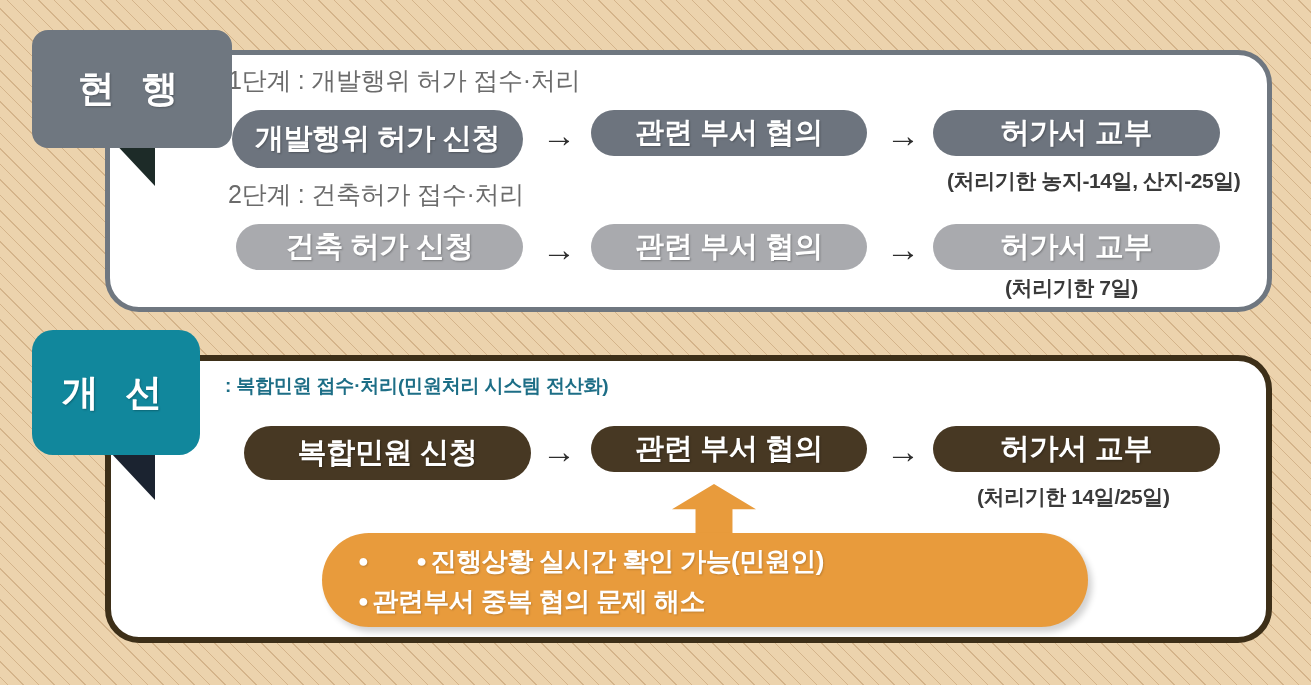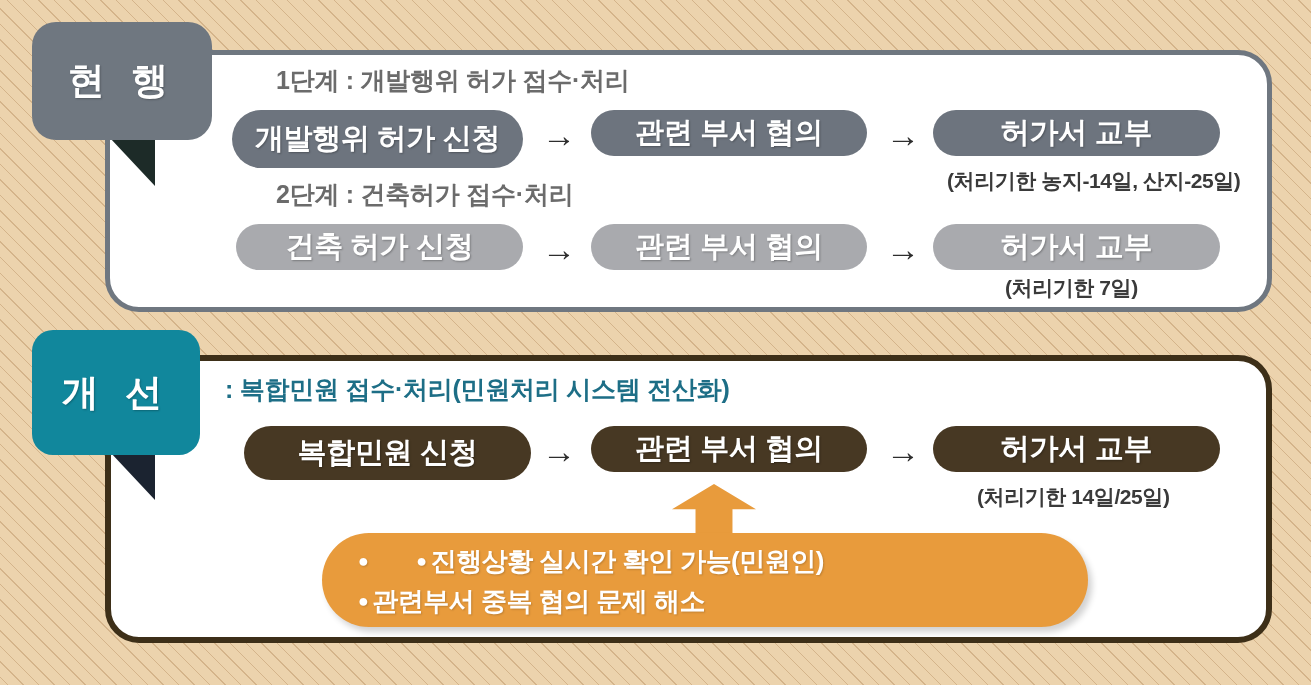--- a/index.html
+++ b/index.html
@@ -27,44 +27,44 @@
     border:6px solid #3d2f18;border-radius:34px;
   }
 
   
   .tab{
     position:absolute;display:flex;align-items:center;justify-content:center;
     color:#ffffff;font-weight:bold;letter-spacing:.22em;
     text-shadow:1px 1px 2px rgba(0,0,0,.25);
   }
   #tab-current{
-    left:32px;top:22px;width:180px;height:118px;
-    background:#6f7780;border-radius:24px;font-size:37px;z-index:4;
+    left:32px;top:30px;width:200px;height:118px;
+    background:#6f7780;border-radius:16px;font-size:37px;z-index:4;
   }
   #tab-improved{
     left:32px;top:330px;width:168px;height:125px;
     background:#11879c;border-radius:21px;font-size:37px;z-index:4;
   }
   .tab-fold{
     position:absolute;width:0;height:0;z-index:3;
     border-left:45px solid transparent;
     border-top:48px solid #1d2b28;
   }
   #fold-current{left:110px;top:138px;}
   #fold-improved{left:110px;top:452px;border-top-color:#1b2330;}
 
   
   .step-heading{
-    position:absolute;font-size:25px;font-weight:bold;color:#6b6b6b;
-    white-space:nowrap;letter-spacing:-.01em;margin-left:48px;
+    position:absolute;font-size:25px;font-weight:normal;color:#6b6b6b;
+    white-space:nowrap;letter-spacing:-.01em;
   }
   #heading-stage1{left:228px;top:64px;}
   #heading-stage2{left:228px;top:178px;}
   #heading-improved{
-    position:absolute;left:225px;top:373px;font-size:25px;font-weight:bold;
+    position:absolute;left:225px;top:373px;font-size:19px;font-weight:bold;
     color:#1d6e86;white-space:nowrap;letter-spacing:-.01em;
   }
 
   
   .pill{
     position:absolute;display:flex;align-items:center;justify-content:center;
     color:#ffffff;font-weight:bold;font-size:29px;white-space:nowrap;
     border-radius:30px;letter-spacing:-.01em;
     text-shadow:1px 1px 2px rgba(0,0,0,.28);
   }

